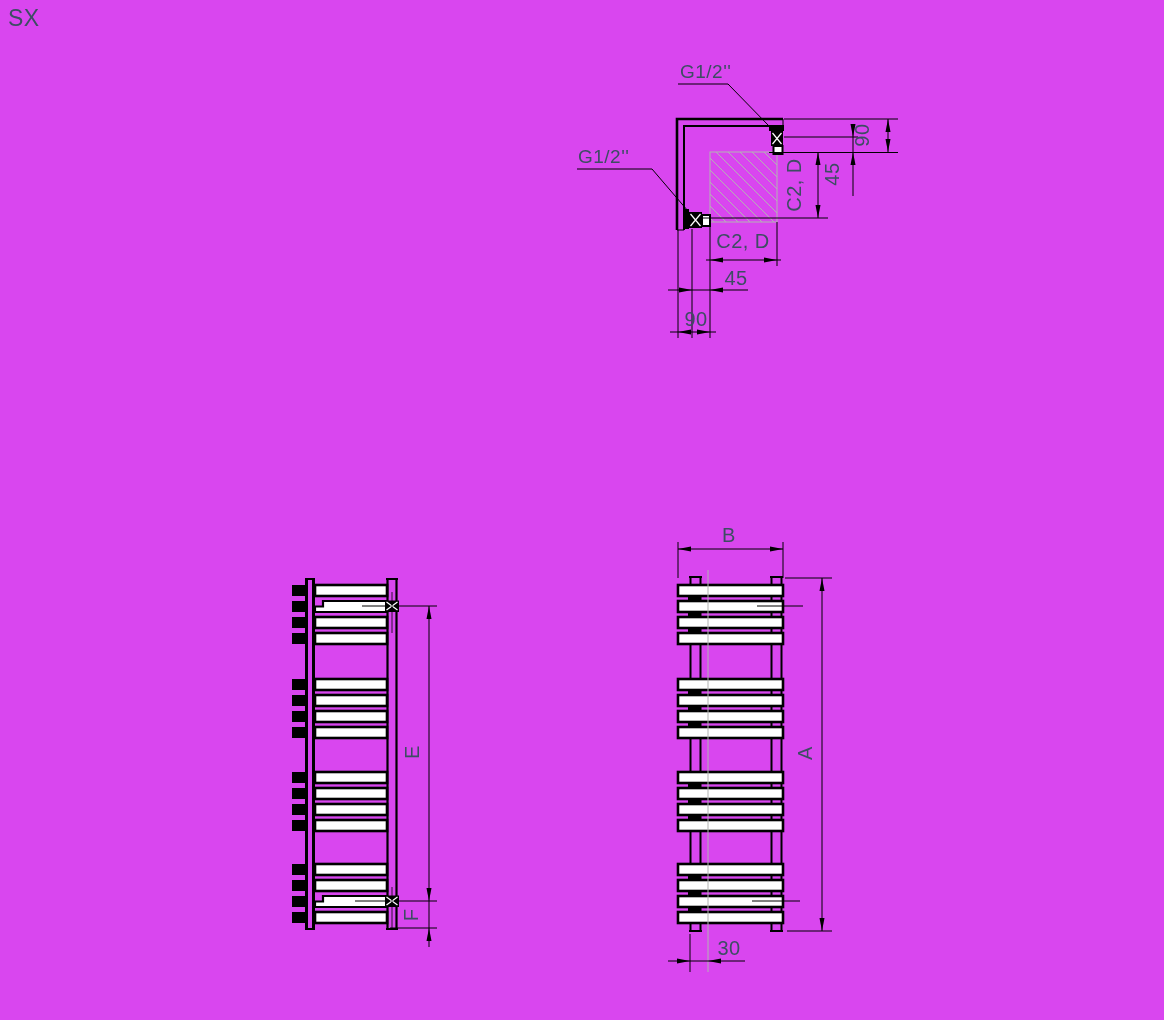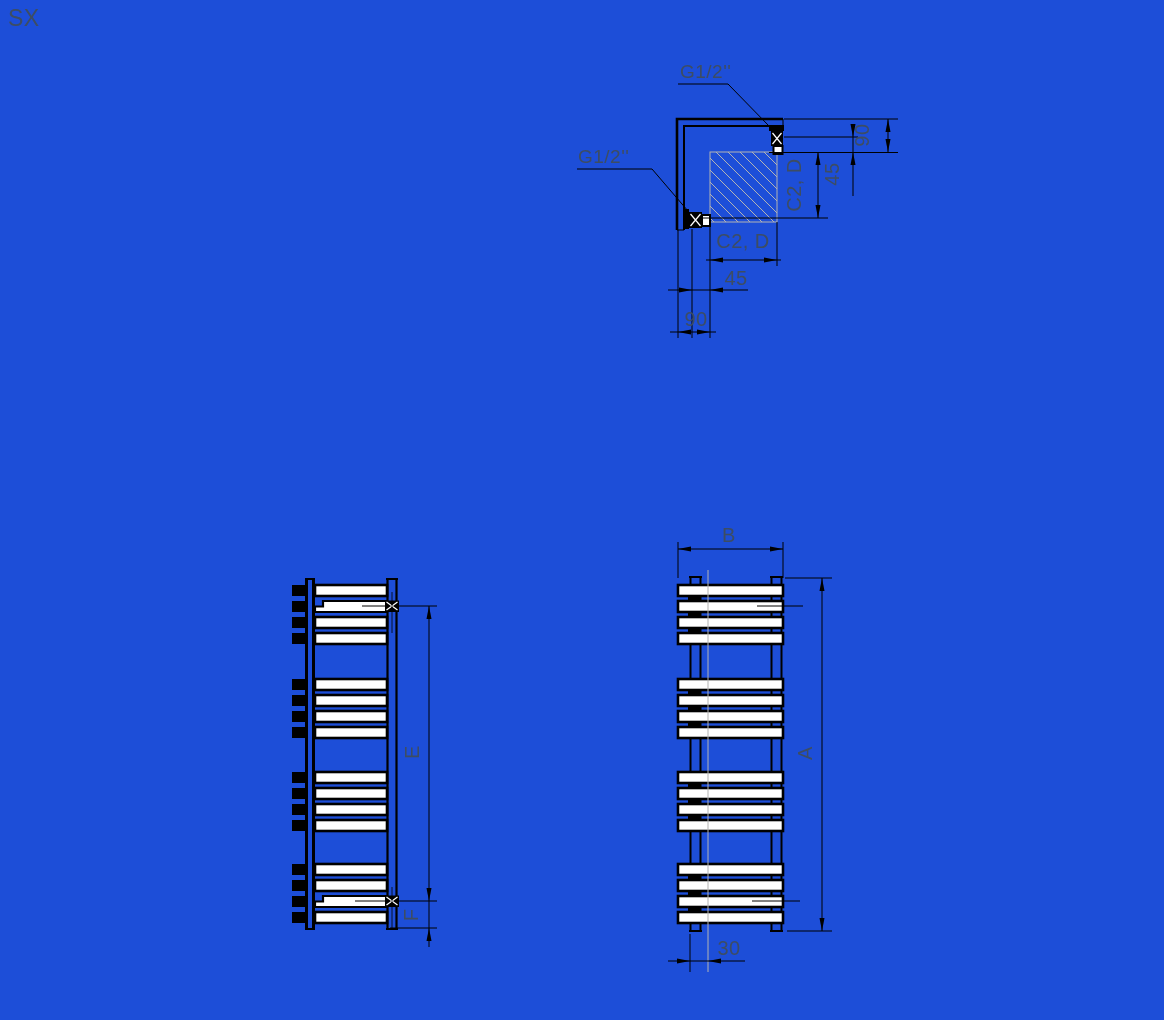--- a/index.html
+++ b/index.html
@@ -1,16 +1,16 @@
 <!DOCTYPE html>
 <html><head>
 <meta charset="utf-8">
 <style>
   html,body{margin:0;padding:0;background:#ffffff;}
-  .canvas{position:relative;width:1164px;height:1020px;background:#1d4ed8;overflow:hidden;}
+  .canvas{position:relative;width:1164px;height:1020px;background:#d946ef;overflow:hidden;}
   svg text{
     font-family:"Liberation Sans","DejaVu Sans",sans-serif;
     fill:#3d4d63;
     letter-spacing:0.5px;
   }
   .dim-label{font-size:20px;}
   .thread-label{font-size:19px;}
   .corner-label{font-size:23px;}
   .thin{stroke:#000;stroke-width:1;fill:none;}
   .thick{stroke:#000;fill:none;}

